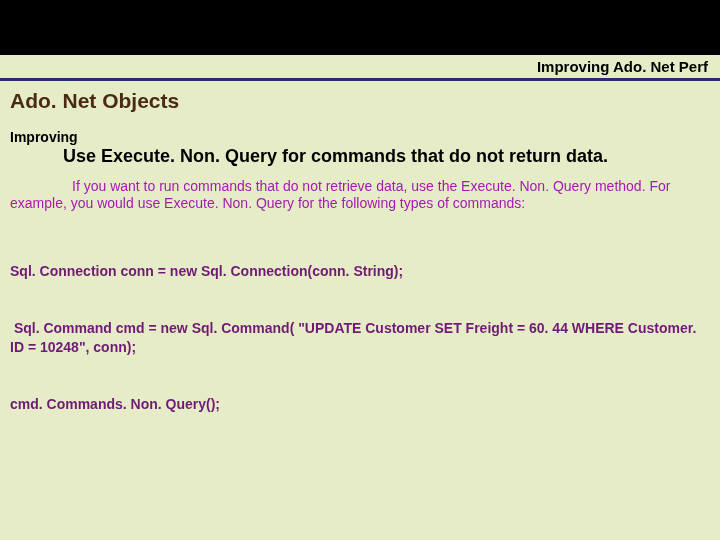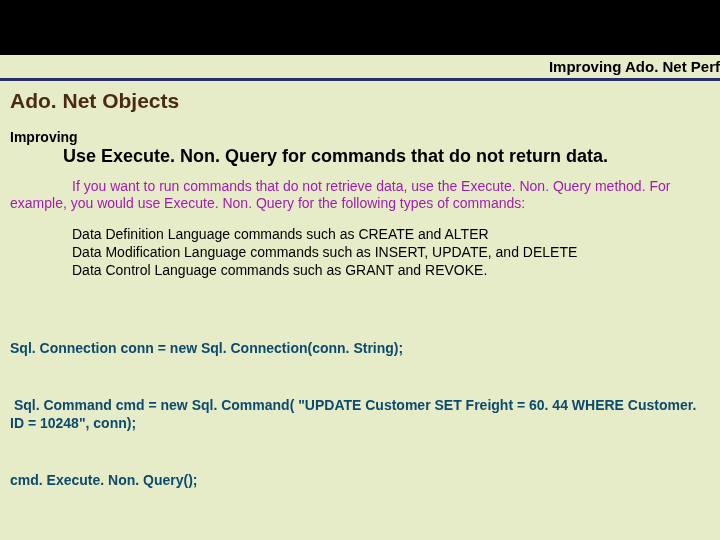--- a/index.html
+++ b/index.html
@@ -28,21 +28,21 @@
     justify-content: flex-end;
     border-bottom: 3px solid #2c2c6c;
     padding: 3px 0 3px 0;
   }
   .header-text {
     font-weight: bold;
     font-size: 15px;
     color: #000;
     white-space: nowrap;
     overflow: hidden;
-    padding-right: 0;
+    padding-right: 12px;
   }
   .content {
     padding: 6px 10px 0 10px;
   }
   .title {
     font-size: 21px;
     font-weight: bold;
     color: #4a2a12;
     margin: 2px 0 16px 0;
   }
@@ -72,21 +72,21 @@
   .bullets {
     font-size: 14px;
     color: #000;
     line-height: 1.3;
     margin: 0 0 22px 62px;
     padding-right: 20px;
   }
   .code {
     font-size: 14px;
     font-weight: bold;
-    color: #0c4a6e;
+    color: #701a75;
     line-height: 1.35;
     margin: 0 0 0 0;
     white-space: pre-wrap;
   }
 </style>
 </head>
 <body>
 
 <div class="slide">
 
@@ -98,26 +98,21 @@
 
   <div class="content">
 
     <div class="title">Ado. Net Objects</div>
 
     <div class="sec-head">Improving</div>
     <div class="subhead">Use Execute. Non. Query for commands that do not return data.</div>
 
     <div class="para"><span class="indent"></span><span>If you want to run commands that do not retrieve data, use the Execute. Non. Query method. For example, you would use Execute. Non. Query for the following types of commands:</span></div>
 
-    <div class="bullets">
-      <div>Data Definition Language commands such as CREATE and ALTER</div>
-      <div>Data Modification Language commands such as INSERT, UPDATE, and DELETE</div>
-      <div>Data Control Language commands such as GRANT and REVOKE.</div>
-    </div>
 
     <div class="code">
       <div>Sql. Connection conn = new Sql. Connection(conn. String);</div>
       <div> Sql. Command cmd = new Sql. Command( "UPDATE Customer SET Freight = 60. 44 WHERE Customer. ID = 10248", conn);</div>
-      <div>cmd. Execute. Non. Query();</div>
+      <div>cmd. Commands. Non. Query();</div>
     </div>
 
   </div>
 </div>
 
 </body></html>

